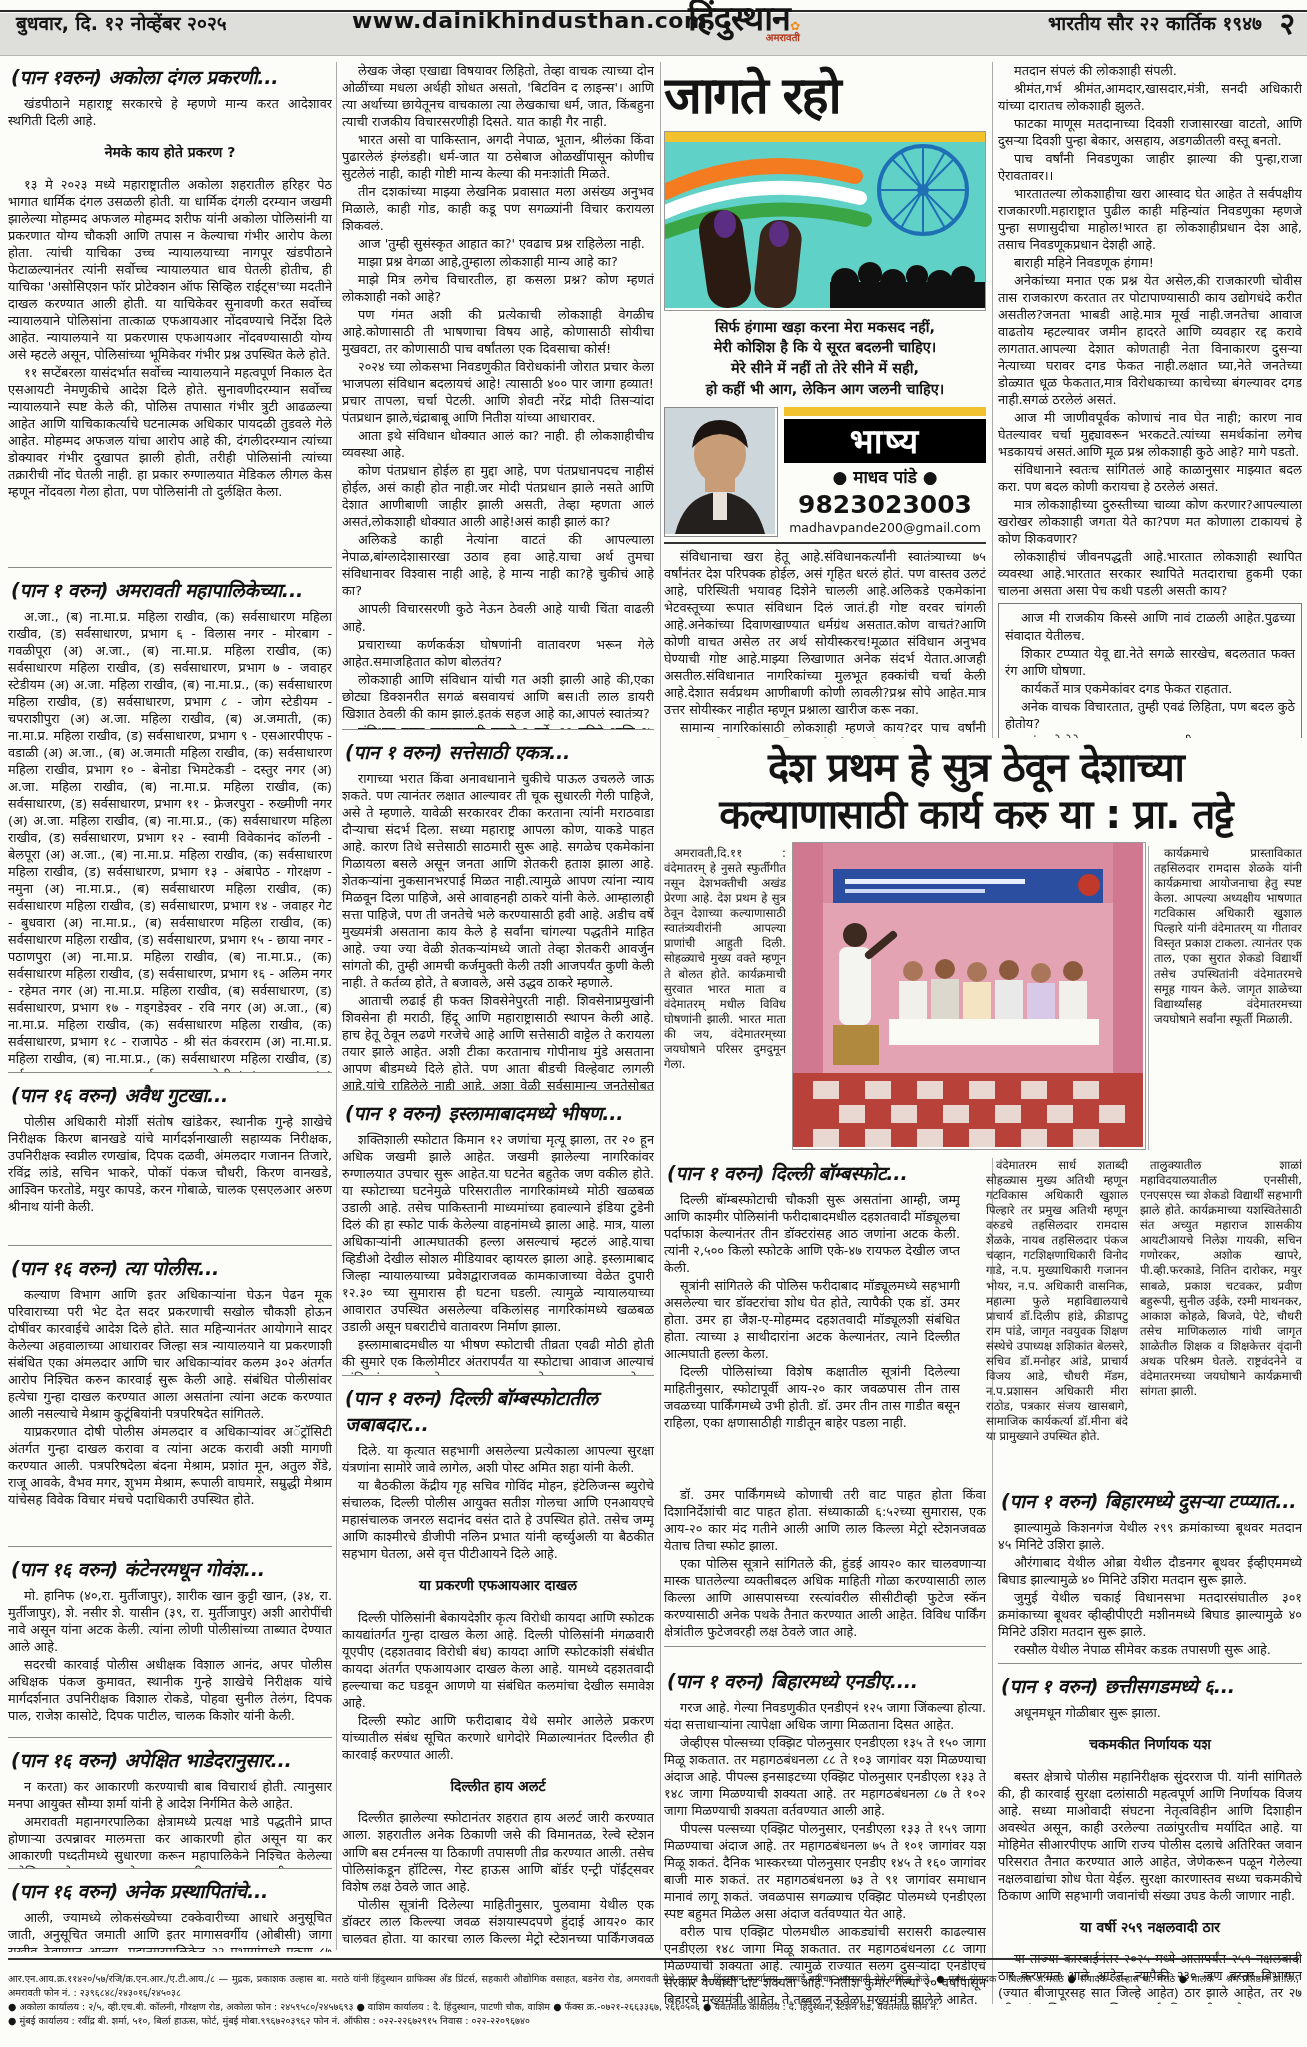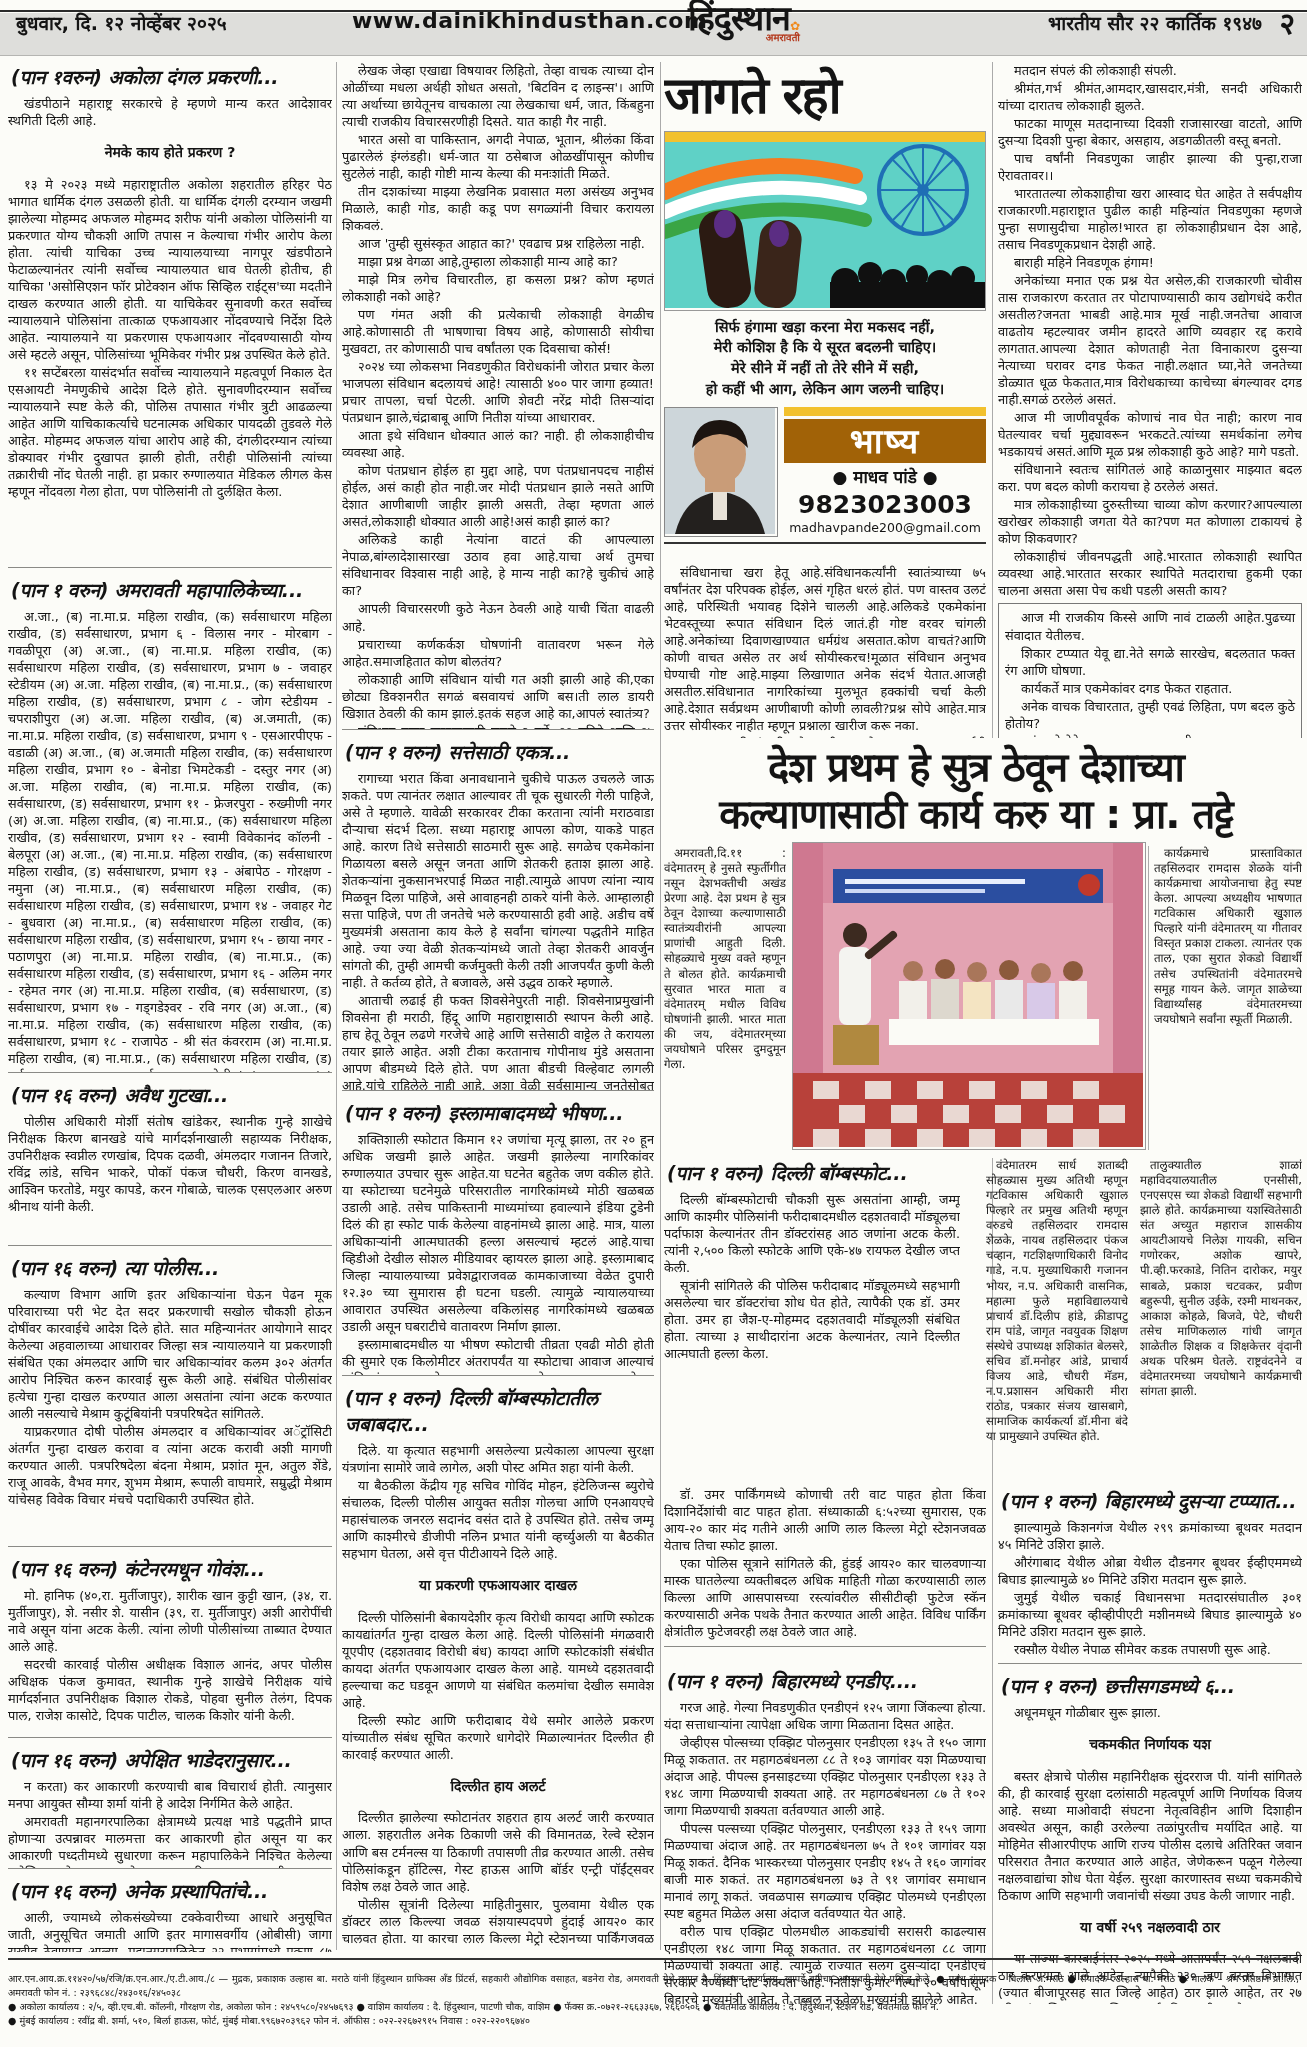--- a/index.html
+++ b/index.html
@@ -25,21 +25,21 @@
   p{margin:0 0 1px;text-indent:16px;font-size:12.8px;line-height:1.33;text-align:justify;}
   p.sub{text-align:center;font-weight:800;text-indent:0;font-size:14px;margin:14px 0;}
   .small p{font-size:11.6px;line-height:1.3;text-indent:10px;}
   
   .jagte{font-size:51px;font-weight:900;letter-spacing:-2px;line-height:1.35;}
   .poem{text-align:center;font-weight:800;font-size:14.5px;line-height:1.42;margin-top:6px;}
   .bhx{display:flex;margin-top:8px;}
   .bhx .pic{width:112px;height:128px;flex:0 0 112px;border:1px solid #888;}
   .bhx .rt{flex:1;margin-left:6px;display:flex;flex-direction:column;}
   .ybar{height:9px;background:#f2c12e;margin-bottom:3px;}
-  .bband{background:#a16207;color:#fff;text-align:center;font-size:34px;font-weight:900;
+  .bband{background:#000000;color:#fff;text-align:center;font-size:34px;font-weight:900;
          letter-spacing:2px;line-height:1.3;}
   .auth{text-align:center;line-height:1.25;margin-top:4px;}
   .auth .an{font-size:17px;font-weight:800;}
   .auth .ap{font-size:25px;font-weight:800;}
   .auth .ae{font-size:12.5px;}
   .boxed{border:1px solid #777;padding:5px 6px;margin-top:4px;}
   .feath{font-size:40px;font-weight:900;text-align:center;line-height:1.18;letter-spacing:-1px;}
   .vr{position:absolute;width:1px;background:#aaa;}
   .footer{border-top:2px solid #333;padding-top:12px;}
   .footer p{font-size:9.6px;line-height:1.45;text-indent:0;text-align:justify;margin:0;}
@@ -221,21 +221,21 @@
       <div class="rt">
         <div class="ybar"></div>
         <div class="bband">भाष्य</div>
         <div class="auth">
           <div class="an">● माधव पांडे ●</div>
           <div class="ap">9823023003</div>
           <div class="ae">madhavpande200@gmail.com</div>
         </div>
       </div>
     </div>
-    <div style="border-top:2px solid #333;margin-top:5px;padding-top:20px">
+    <div style="border-top:2px solid #333;margin-top:5px;padding-top:4px">
         <p>संविधानाचा खरा हेतू आहे.संविधानकर्त्यांनी स्वातंत्र्याच्या ७५ वर्षांनंतर देश परिपक्क होईल, असं गृहित धरलं होतं. पण वास्तव उलटं आहे, परिस्थिती भयावह दिशेने चालली आहे.अलिकडे एकमेकांना भेटवस्तूच्या रूपात संविधान दिलं जातं.ही गोष्ट वरवर चांगली आहे.अनेकांच्या दिवाणखाण्यात धर्मग्रंथ असतात.कोण वाचतं?आणि कोणी वाचत असेल तर अर्थ सोयीस्करच!मूळात संविधान अनुभव घेण्याची गोष्ट आहे.माझ्या लिखाणात अनेक संदर्भ येतात.आजही असतील.संविधानात नागरिकांच्या मुलभूत हक्कांची चर्चा केली आहे.देशात सर्वप्रथम आणीबाणी कोणी लावली?प्रश्न सोपे आहेत.मात्र उत्तर सोयीस्कर नाहीत म्हणून प्रश्नाला खारीज करू नका.</p>
         <p>सामान्य नागरिकांसाठी लोकशाही म्हणजे काय?दर पाच वर्षांनी मतदानाचा दिवस. आम पब्लिकसाठी लोकशाही एवढीच!</p>
       </div>
   </div>
 
   <div class="abs" style="left:998px;top:62px;width:304px;height:676px">
     <div>
         <p>मतदान संपलं की लोकशाही संपली.</p>
         <p>श्रीमंत,गर्भ श्रीमंत,आमदार,खासदार,मंत्री, सनदी अधिकारी यांच्या दारातच लोकशाही झुलते.</p>
         <p>फाटका माणूस मतदानाच्या दिवशी राजासारखा वाटतो, आणि दुसऱ्या दिवशी पुन्हा बेकार, असहाय, अडगळीतली वस्तू बनतो.</p>
@@ -329,20 +329,21 @@
     <div>
         <p>कार्यक्रमाचे प्रास्ताविकात तहसिलदार रामदास शेळके यांनी कार्यक्रमाचा आयोजनाचा हेतु स्पष्ट केला. आपल्या अध्यक्षीय भाषणात गटविकास अधिकारी खुशाल पिल्हारे यांनी वंदेमातरम्‌ या गीतावर विस्तृत प्रकाश टाकला. त्यानंतर एक ताल, एका सुरात शेकडो विद्यार्थी तसेच उपस्थितांनी वंदेमातरमचे समूह गायन केले. जागृत शाळेच्या विद्यार्थ्यांसह वंदेमातरमच्या जयघोषाने सर्वांना स्फूर्ती मिळाली.</p>
       </div>
   </div>
 
   <div class="abs" style="left:664px;top:1158px;width:296px;height:322px">
     <h2 class="hl">(पान १ वरुन) दिल्ली बॉम्बस्फोट...</h2>
     <div>
         <p>दिल्ली बॉम्बस्फोटाची चौकशी सुरू असतांना आम्ही, जम्मू आणि काश्मीर पोलिसांनी फरीदाबादमधील दहशतवादी मॉड्यूलचा पर्दाफाश केल्यानंतर तीन डॉक्टरांसह आठ जणांना अटक केली. त्यांनी २,५०० किलो स्फोटके आणि एके-४७ रायफल देखील जप्त केली.</p>
         <p>सूत्रांनी सांगितले की पोलिस फरीदाबाद मॉड्यूलमध्ये सहभागी असलेल्या चार डॉक्टरांचा शोध घेत होते, त्यापैकी एक डॉ. उमर होता. उमर हा जैश-ए-मोहम्मद दहशतवादी मॉड्यूलशी संबंधित होता. त्याच्या ३ साथीदारांना अटक केल्यानंतर, त्याने दिल्लीत आत्मघाती हल्ला केला.</p>
+        <p>दिल्ली पोलिसांच्या विशेष कक्षातील सूत्रांनी दिलेल्या माहितीनुसार, स्फोटापूर्वी आय-२० कार जवळपास तीन तास जवळच्या पार्किंगमध्ये उभी होती. डॉ. उमर तीन तास गाडीत बसून राहिला, एका क्षणासाठीही गाडीतून बाहेर पडला नाही.</p>
       </div>
   </div>
   <div class="abs small" style="left:986px;top:1158px;width:142px;height:322px">
     <div>
         <p>वंदेमातरम सार्ध शताब्दी सोहळ्यास मुख्य अतिथी म्हणून गटविकास अधिकारी खुशाल पिल्हारे तर प्रमुख अतिथी म्हणून वरुडचे तहसिलदार रामदास शेळके, नायब तहसिलदार पंकज चव्हान, गटशिक्षणाधिकारी विनोद गाडे, न.प. मुख्याधिकारी गजानन भोयर, न.प. अधिकारी वासनिक, महात्मा फुले महाविद्यालयाचे प्राचार्य डॉ.दिलीप हांडे, क्रीडापटु राम पांडे, जागृत नवयुवक शिक्षण संस्थेचे उपाध्यक्ष शशिकांत बेलसरे, सचिव डॉ.मनोहर आंडे, प्राचार्य विजय आडे, चौधरी मॅडम, न.प.प्रशासन अधिकारी मीरा राठोड, पत्रकार संजय खासबागे, सामाजिक कार्यकर्त्या डॉ.मीना बंदे या प्रामुख्याने उपस्थित होते.</p>
       </div>
   </div>
   <div class="abs small" style="left:1140px;top:1158px;width:162px;height:322px">
     <div>
         <p>तालुक्यातील शाळां महाविदयालयातील एनसीसी, एनएसएस च्या शेकडो विद्यार्थीं सहभागी झाले होते. कार्यक्रमाच्या यशस्वितेसाठी संत अच्युत महाराज शासकीय आयटीआयचे निलेश गायकी, सचिन गणोरकर, अशोक खापरे, पी.व्ही.फरकाडे, नितिन दारोकर, मयुर साबळे, प्रकाश चटवकर, प्रवीण बहुरूपी, सुनील उईके, रश्मी माथनकर, आकाश कोहळे, बिजवे, पेटे, चौधरी तसेच माणिकलाल गांधी जागृत शाळेतील शिक्षक व शिक्षकेत्तर वृंदानी अथक परिश्रम घेतले. राष्ट्रवंदनेने व वंदेमातरमच्या जयघोषाने कार्यक्रमाची सांगता झाली.</p>

